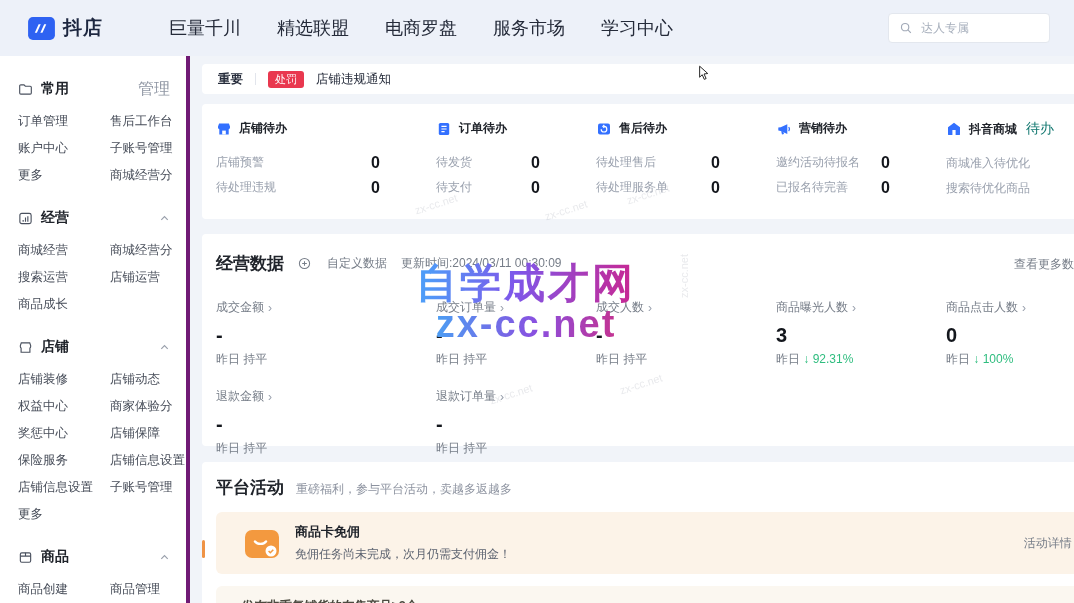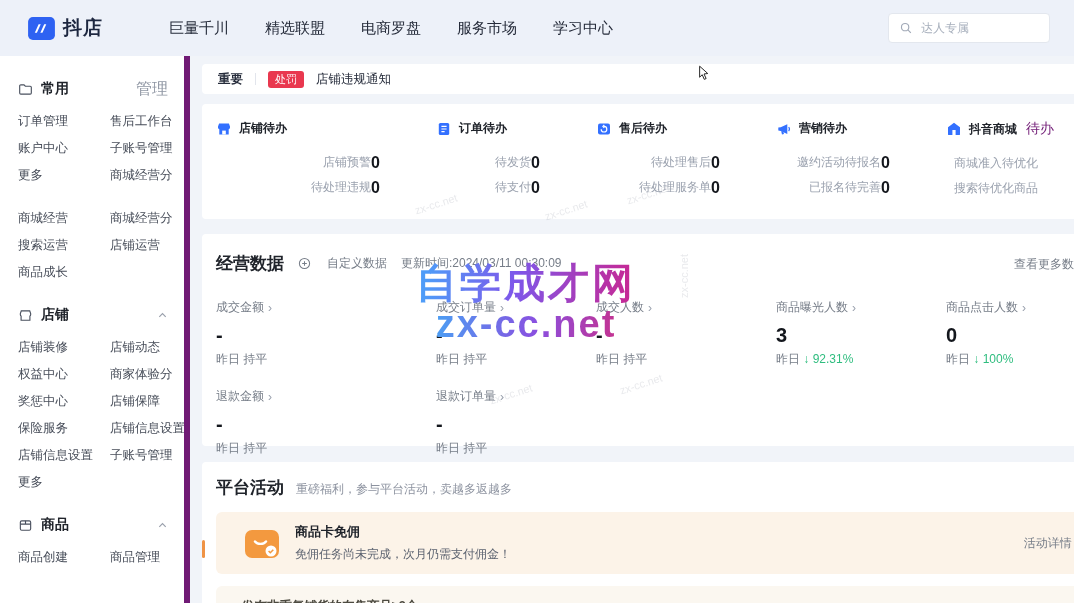--- a/index.html
+++ b/index.html
@@ -10,29 +10,29 @@
   }
   a{cursor:pointer;text-decoration:none}
   svg{display:block}
 
   
   .header{height:56px;background:#edf1f9;display:flex;align-items:center;
     padding:0 24px 0 28px;box-sizing:border-box}
   .logo{display:flex;align-items:center;gap:8px}
   .logo-text{font-size:19px;font-weight:bold;color:#1d2740;letter-spacing:1px}
   .top-nav{display:flex;gap:36px;margin-left:66px;flex:1}
-  .nav-item{font-size:15px;color:#252b3a}
+  .nav-item{font-size:18px;color:#252b3a}
   .search{margin-left:auto;width:162px;height:30px;background:#fff;border:1px solid #e3e7ee;
     border-radius:4px;display:flex;align-items:center;padding:0 10px;gap:6px;color:#a0a8b6;box-sizing:border-box}
   .search input{border:none;outline:none;width:100%;font-size:12px;background:transparent;color:#252b3a}
   .search input::placeholder{color:#a8b0bd}
 
   
   .body-row{display:flex;height:547px}
-  .sidebar{width:190px;min-width:190px;background:#fff;border-right:6px solid #701a75;
+  .sidebar{width:190px;min-width:190px;background:#fff;border-right:4px solid #701a75;
     box-sizing:border-box;padding:20px 8px 0 18px;overflow:hidden}
   .main{flex:1;position:relative;padding:8px 0 0 12px;overflow:hidden}
   .card{background:#fff;border-radius:4px;width:892px;box-sizing:border-box}
 
   
   .side-section{margin-bottom:16px}
   .side-head{display:flex;align-items:center;gap:8px;height:26px;margin-bottom:6px;color:#49505e}
   .side-title{font-size:14px;font-weight:bold;color:#20242b}
   .side-action{margin-left:auto;font-size:16px;color:#8f96a3;margin-right:8px}
   .side-chev{margin-left:auto;color:#9aa0ac;margin-right:8px}
@@ -45,22 +45,22 @@
   .notice-tag{font-weight:bold;color:#252b3a}
   .vdiv{width:1px;height:12px;background:#e2e5ec}
   .badge{background:#e9384f;color:#fff;font-size:11px;padding:2px 7px;border-radius:3px;line-height:13px}
   .notice-text{color:#252b3a}
 
   
   .todo{margin-top:10px;padding:16px 0 18px 14px;display:grid;
     grid-template-columns:220px 160px 180px 170px 1fr}
   .todo-head{display:flex;align-items:center;gap:7px;margin-bottom:13px}
   .todo-title{font-size:12px;font-weight:bold;color:#20242b}
-  .todo-suffix{font-size:14px;color:#701a75;font-weight:normal;margin-left:2px}
-  .todo-row{display:flex;justify-content:flex-end;align-items:center;height:25px;padding-right:56px}
+  .todo-suffix{font-size:14px;color:#0f766e;font-weight:normal;margin-left:2px}
+  .todo-row{display:flex;justify-content:space-between;align-items:center;height:25px;padding-right:56px}
   .todo-label{font-size:12px;color:#9aa1ae}
   .todo-value{font-size:16px;font-weight:bold;color:#14171d}
 
   
   .biz{margin-top:15px;padding:18px 0 22px 14px;position:relative;height:212px}
   .biz-head{display:flex;align-items:center;gap:14px}
   .biz-title{font-size:17px;font-weight:bold;color:#20242b}
   .biz-custom{display:flex;align-items:center;gap:16px;font-size:12px;color:#767d88}
   .biz-time{font-size:12px;color:#767d88}
   .biz-more{position:absolute;right:8px;top:22px;font-size:12px;color:#767d88;white-space:nowrap}
@@ -150,20 +150,34 @@
           <div class="side-grid">
             <a class="side-item">订单管理</a>
             <a class="side-item">售后工作台</a>
             <a class="side-item">账户中心</a>
             <a class="side-item">子账号管理</a>
             <a class="side-item">更多</a>
             <a class="side-item">商城经营分</a>
           </div>
         </div>
         <div class="side-section">
+          <div class="side-head">
+            <span class="side-icon">
+              <svg viewBox="0 0 16 16" width="15" height="15">
+                <rect x="2" y="2.5" width="12" height="11" rx="2" fill="none" stroke="currentColor" stroke-width="1.2"></rect>
+                <path d="M5.5 9.5v2M8 7v4.5M10.5 5.5v6" stroke="currentColor" stroke-width="1.2" fill="none"></path>
+              </svg>
+            </span>
+            <span class="side-title">经营</span>
+            <span class="side-chev">
+              <svg viewBox="0 0 12 12" width="11" height="11">
+                <path d="M2.5 7.5L6 4l3.5 3.5" fill="none" stroke="currentColor" stroke-width="1.3"></path>
+              </svg>
+            </span>
+          </div>
           <div class="side-grid">
             <a class="side-item">商城经营</a>
             <a class="side-item">商城经营分</a>
             <a class="side-item">搜索运营</a>
             <a class="side-item">店铺运营</a>
             <a class="side-item">商品成长</a>
             <a class="side-item"></a>
           </div>
         </div>
         <div class="side-section">

